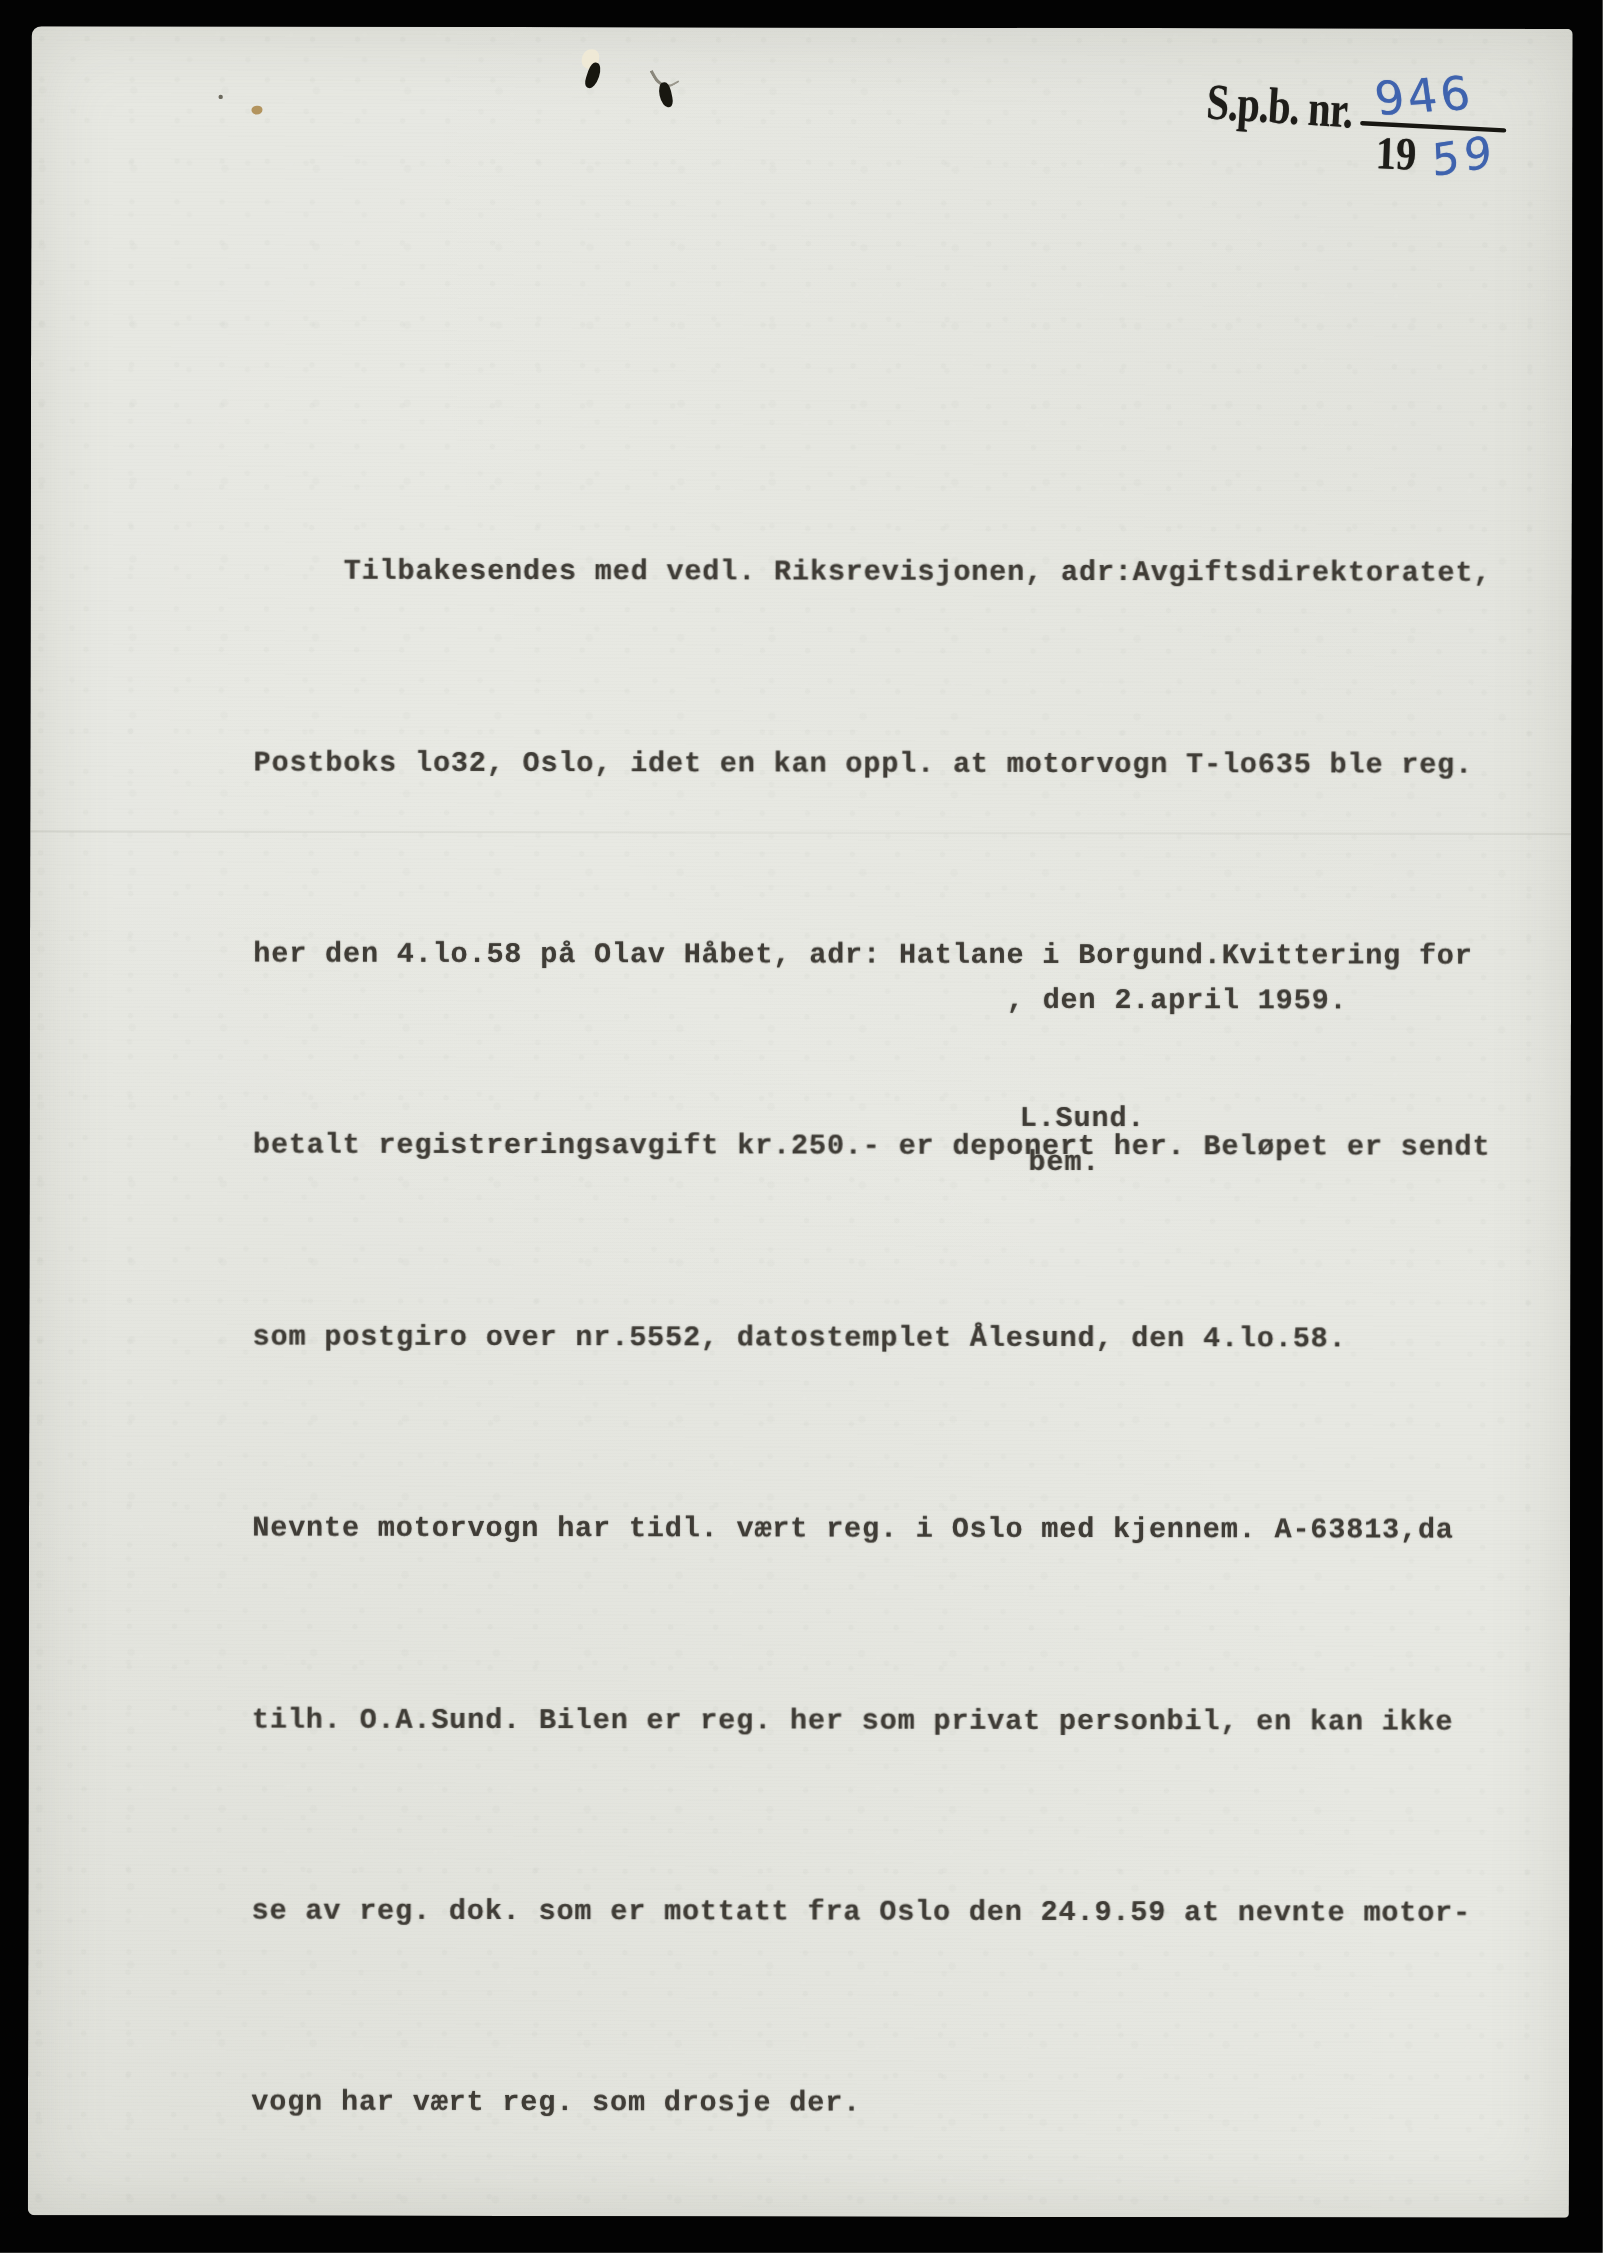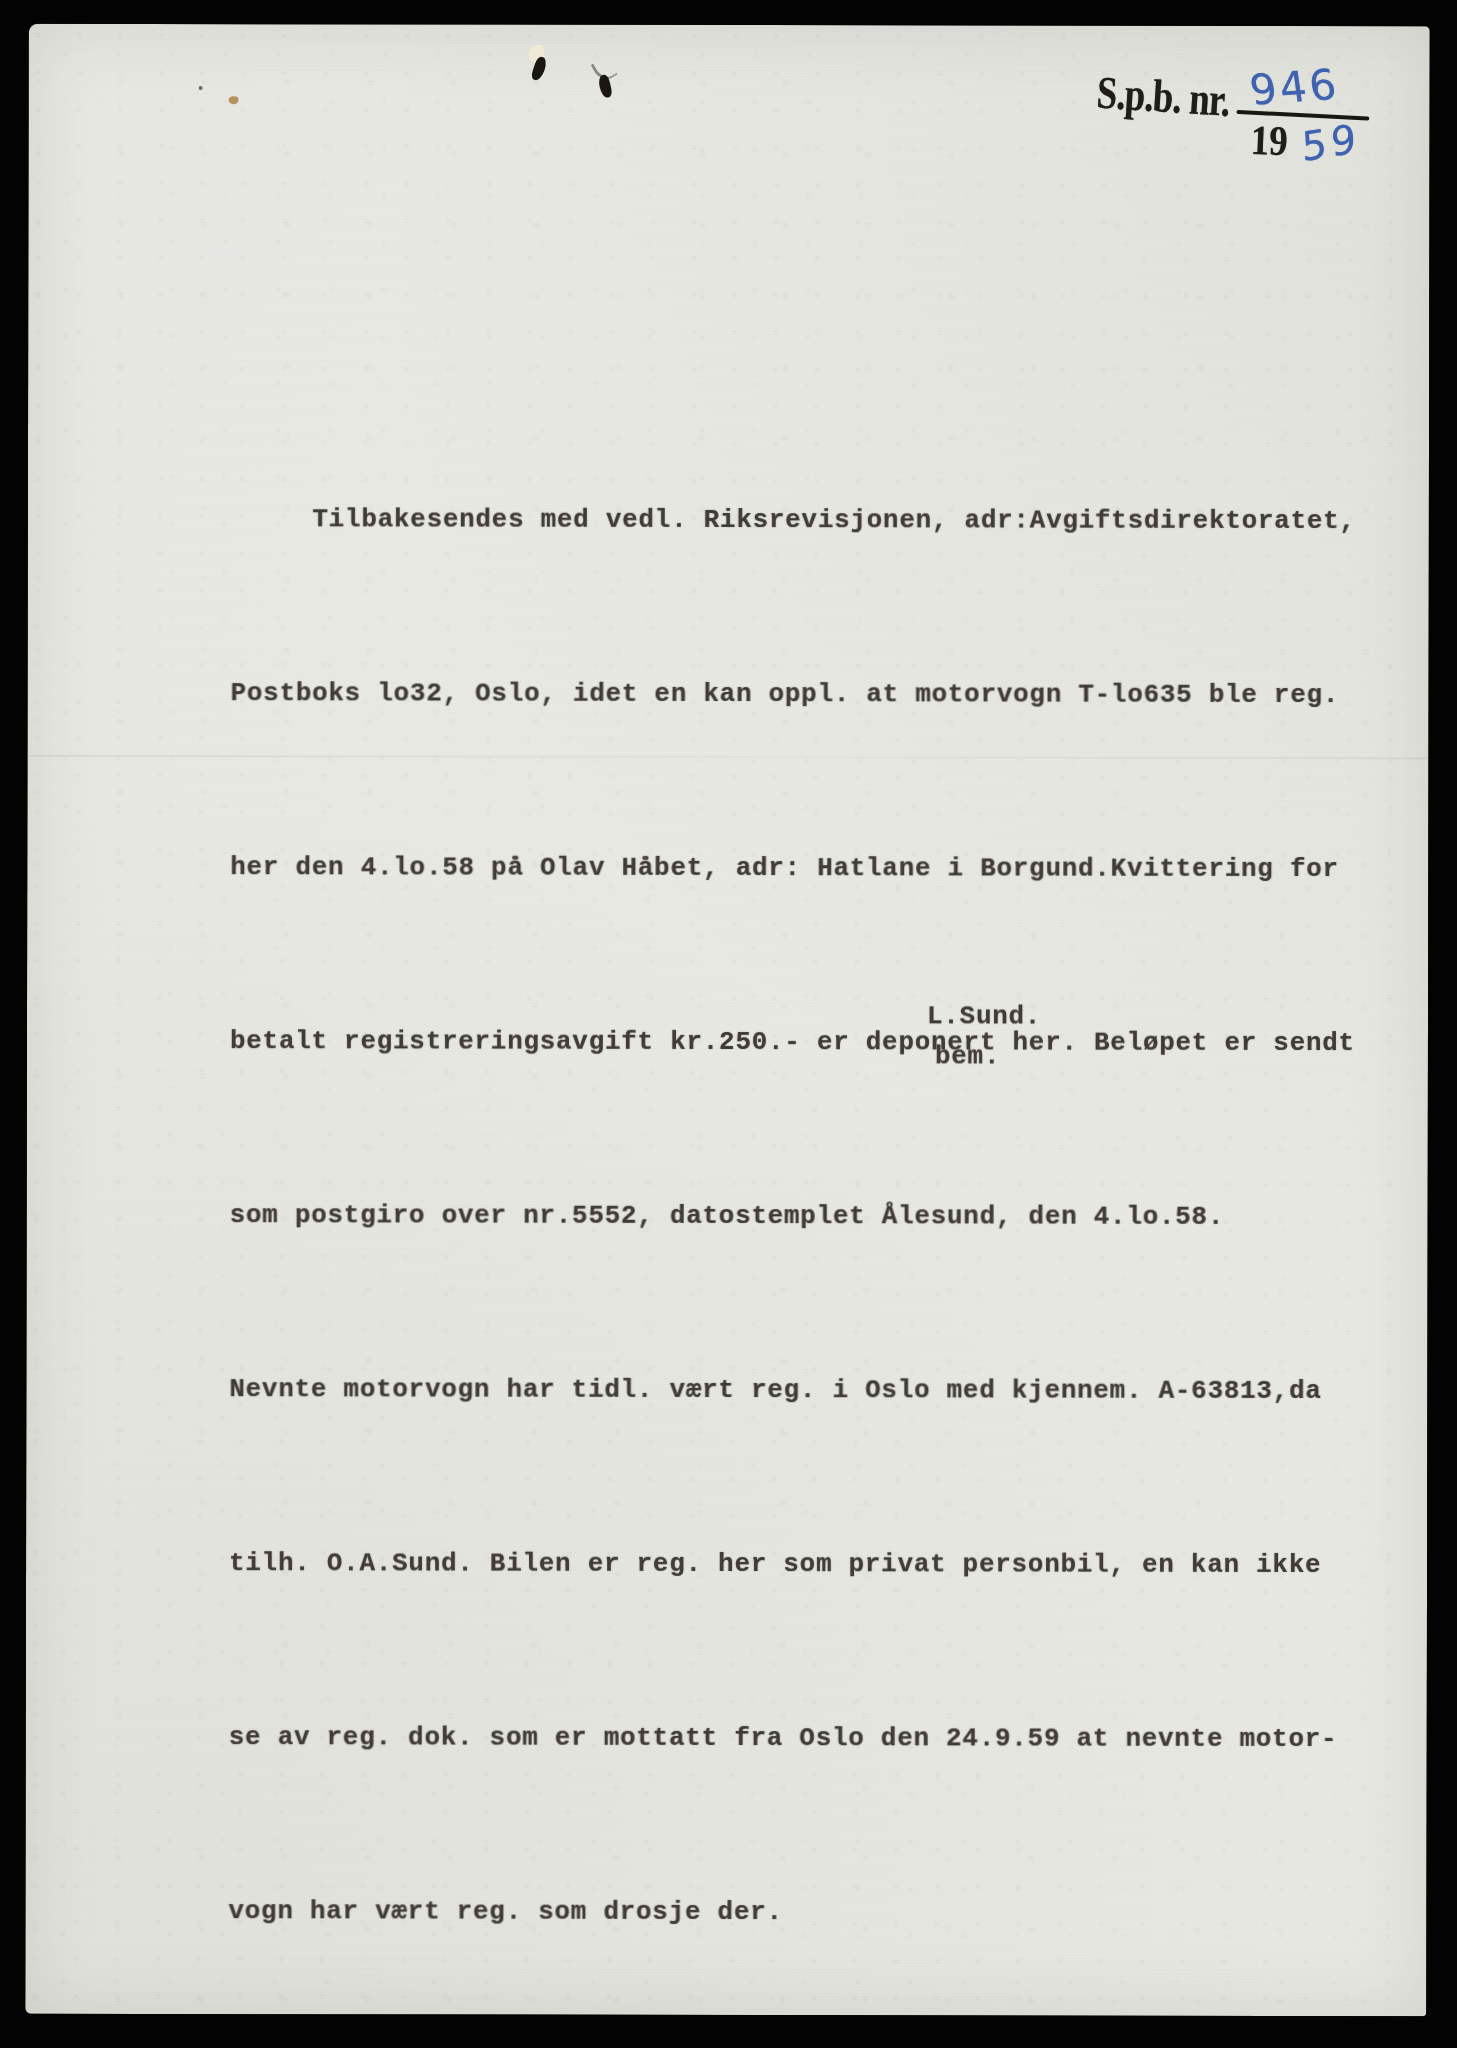--- a/index.html
+++ b/index.html
@@ -143,15 +143,16 @@
     
       <div class="line">vogn har vært reg. som drosje der.</div>
     
       
     
       
     
       
     </div>
 
+  <div class="date-line typewriter">, den 2.april 1959.</div>
   <div class="sig-name typewriter">L.Sund.</div>
   <div class="sig-role typewriter">bem.</div>
 </div>
 
 </body></html>

